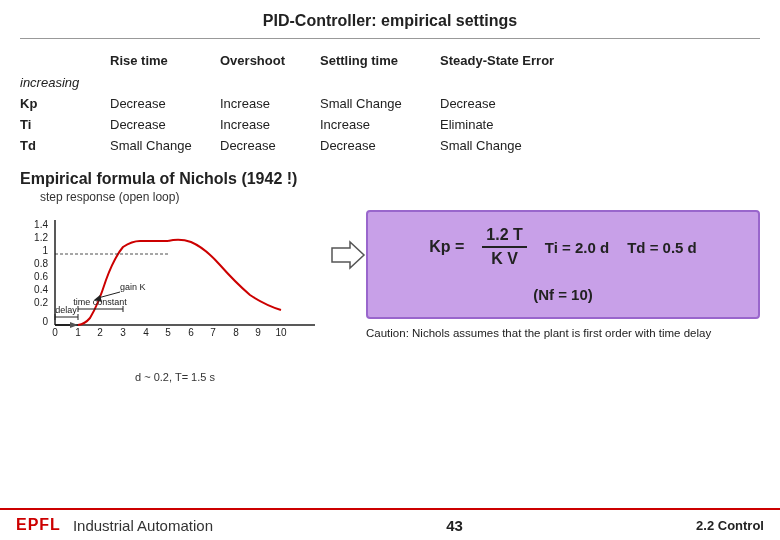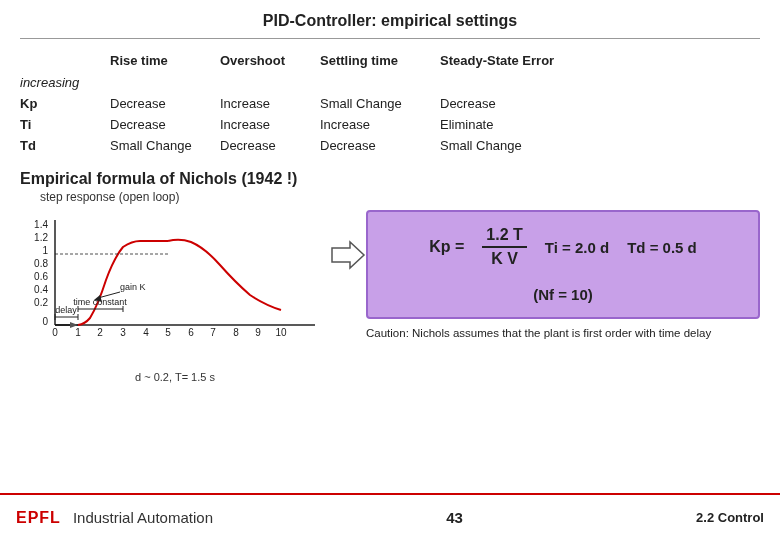--- a/index.html
+++ b/index.html
@@ -138,21 +138,21 @@
       margin-top: 6px;
       line-height: 1.4;
     }
 
     
     .page-footer {
       position: absolute;
       bottom: 0;
       left: 0;
       right: 0;
-      height: 47px;
+      height: 32px;
       background: #fff;
       border-top: 2px solid #cc0000;
       display: flex;
       align-items: center;
       justify-content: space-between;
       padding: 0 16px;
     }
     .footer-logo {
       display: flex;
       align-items: center;

